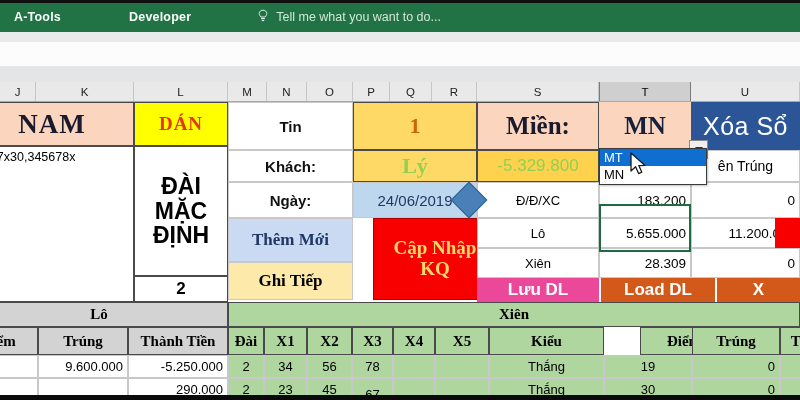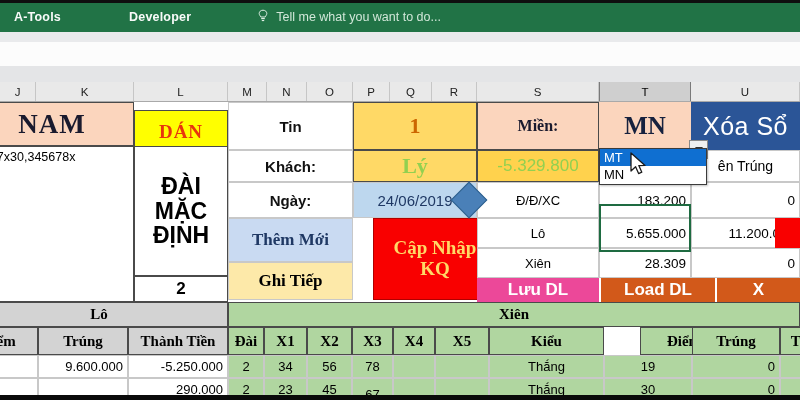--- a/index.html
+++ b/index.html
@@ -93,21 +93,21 @@
 
   
   .nam { font-family:"Liberation Serif",serif; font-weight:bold; font-size:27px; color:#1a1a2e; letter-spacing:1px; }
   .dan { font-family:"Liberation Serif",serif; font-weight:bold; font-size:19px; color:#e8350d; letter-spacing:1px; }
   .dai-def {
     flex-direction: column; justify-content: center; line-height: 1.08;
     font-weight: bold; font-size: 23px; color: #000;
   }
   .lbl-r { font-size: 15px; font-weight: bold; color:#111; }
   .bignum { font-family:"Liberation Serif",serif; font-weight:bold; font-size:22px; }
-  .mien { font-family:"Liberation Serif",serif; font-weight:bold; font-size:16px; color:#1a1a2e; }
+  .mien { font-family:"Liberation Serif",serif; font-weight:bold; font-size:25px; color:#1a1a2e; }
   .mn   { font-family:"Liberation Serif",serif; font-weight:bold; font-size:25px; color:#16213e; }
   .xoaso { font-size: 25px; color:#fff; letter-spacing:.5px; }
   .btn-txt { font-family:"Liberation Serif",serif; font-weight:bold; font-size:17px; }
   .capnhat {
     flex-direction: column; line-height: 1.1;
     font-family:"Liberation Serif",serif; font-weight:bold; font-size:19px; color:#ffd966;margin-left:20px;
   }
   .dlbtn { font-size: 17px; font-weight: 600; }
   .money { font-size: 13.5px; }
   .date-val { font-size: 15px; color:#1f3864; font-weight:500; }
@@ -191,21 +191,21 @@
     <div class="colcell" style="left:477px;width:122px">S</div>
     <div class="colcell sel" style="left:599px;width:92px">T</div>
     <div class="colcell" style="left:691px;width:109px">U</div>
   </div>
 
   <div class="grid">
 
     <div class="cell dk c-peach nam" style="left:-30px;top:0px;width:164px;height:44px">NAM</div>
     <div class="cell dk c-white l" style="left:-30px;top:44px;width:164px;height:156px;font-size:12.5px;align-items:flex-start;padding-top:3px">4567x30,345678x</div>
 
-    <div class="cell dk c-yellow dan" style="left:134px;top:8px;width:94px;height:44px">DÁN</div>
+    <div class="cell dk c-yellow dan" style="left:134px;top:0px;width:94px;height:44px">DÁN</div>
     <div class="cell dk c-white dai-def" style="left:134px;top:44px;width:94px;height:130px">
       <span>ĐÀI</span>
       <span>MẶC</span>
       <span>ĐỊNH</span>
     </div>
     <div class="cell dk c-white bold" style="left:134px;top:174px;width:94px;height:26px;font-size:17px">2</div>
 
     <div class="cell thin c-white lbl-r" style="left:228px;top:0px;width:125px;height:48px">Tin</div>
     <div class="cell thin c-white lbl-r" style="left:228px;top:48px;width:125px;height:32px">Khách:</div>
     <div class="cell thin c-white lbl-r" style="left:228px;top:80px;width:125px;height:36px">Ngày:</div>

